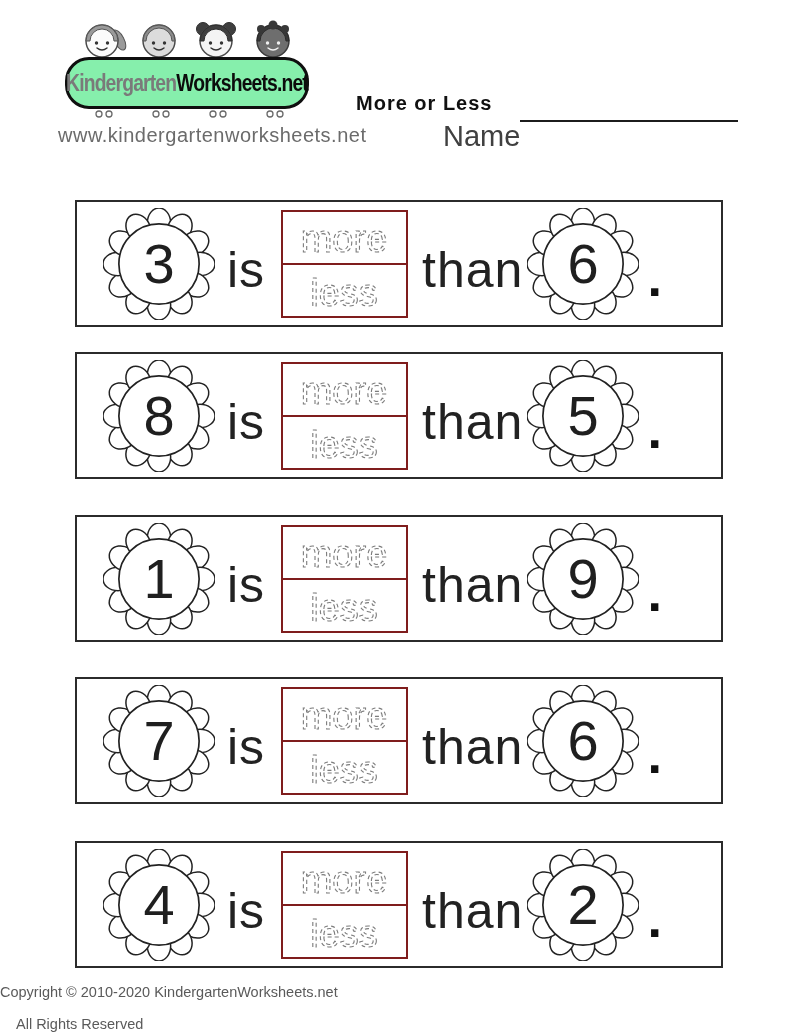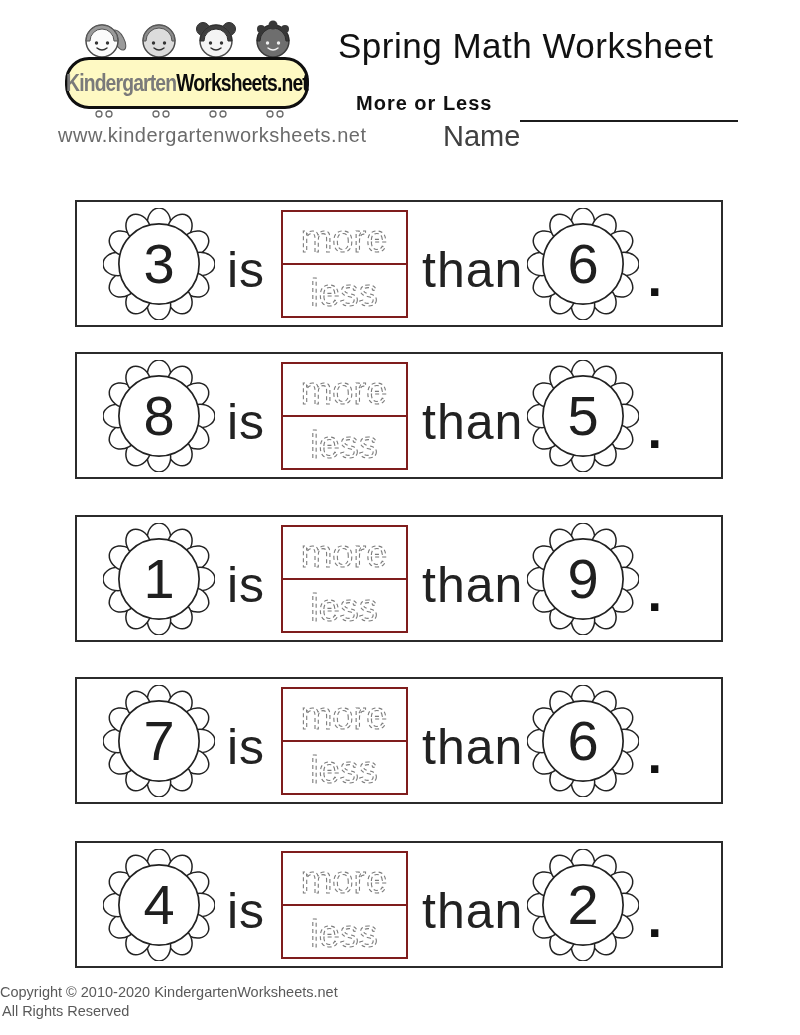--- a/index.html
+++ b/index.html
@@ -6,21 +6,21 @@
   .page{
     position:relative;width:800px;height:1035px;background:#ffffff;
     margin:0 auto;overflow:hidden;
     font-family:"Liberation Sans", sans-serif;color:#1c1c1c;
   }
   
   .logo-wrap{position:absolute;left:65px;top:12px;width:250px;}
   .kids-svg{position:absolute;left:10px;top:2px;}
   .logo-box{
     position:absolute;left:0;top:45px;width:238px;height:46px;
-    border:3px solid #0f0f0f;border-radius:24px;background:#fef9c3;
+    border:3px solid #0f0f0f;border-radius:24px;background:#86efac;
     display:flex;align-items:center;justify-content:center;white-space:nowrap;
   }
   .logo-text{transform:scaleX(0.84);transform-origin:center;
     font-size:23px;letter-spacing:-1px;}
   .brand1{color:#7a7a7a;font-weight:600;}
   .brand2{color:#0c0c0c;font-weight:800;}
   .feet-svg{position:absolute;left:12px;top:96px;}
   .site-url{position:absolute;left:58px;top:124px;width:260px;text-align:center;
     font-size:20px;color:#6b6b6b;letter-spacing:0.5px;}
   .main-title{position:absolute;left:338px;top:26px;margin:0;
@@ -52,21 +52,21 @@
   .trace-cell + .trace-cell{margin-top:-2px;}
   .trace-cell svg{display:block;}
   .trace-text{font-family:"Liberation Sans", sans-serif;font-size:38px;font-weight:300;
     fill:none;stroke:#7d7d7d;stroke-width:1.1;stroke-dasharray:4 3;}
   .period{margin-left:8px;font-size:52px;font-weight:700;color:#111;
     position:relative;top:14px;}
   
   .footer{position:absolute;left:0;top:984px;width:692px;
     color:#5a5a5a;}
   .footer-line1{font-size:14.5px;margin:0 0 3px 0;}
-  .footer-line2{font-size:14.5px;margin:2px;}
+  .footer-line2{font-size:14.5px;margin:16px;}
 </style>
 </head>
 <body>
 
 <svg width="0" height="0" style="position:absolute" aria-hidden="true">
   <defs>
     <g id="flower-shape">
       <g fill="#ffffff" stroke="#222222" stroke-width="1.6">
         <ellipse cx="60" cy="16" rx="12.5" ry="16" transform="rotate(0,60,60)"></ellipse>
         <ellipse cx="60" cy="16" rx="12.5" ry="16" transform="rotate(30,60,60)"></ellipse>
@@ -140,21 +140,20 @@
           <circle cx="89" cy="6" r="3"></circle>
         <circle cx="136" cy="6" r="3"></circle>
           <circle cx="146" cy="6" r="3"></circle>
         <circle cx="193" cy="6" r="3"></circle>
           <circle cx="203" cy="6" r="3"></circle>
       </g>
     </svg>
   </div>
   <div class="site-url">www.kindergartenworksheets.net</div>
 
-  <h1 class="main-title">Spring Math Worksheet</h1>
   <h2 class="sub-title">More or Less</h2>
 
   <div class="name-row">
     <span>Name</span>
     <span class="name-line"></span>
   </div>
 
 
   <div class="row row-1">
     <svg class="flower flower-left" width="112" height="112" viewBox="0 0 120 120">

